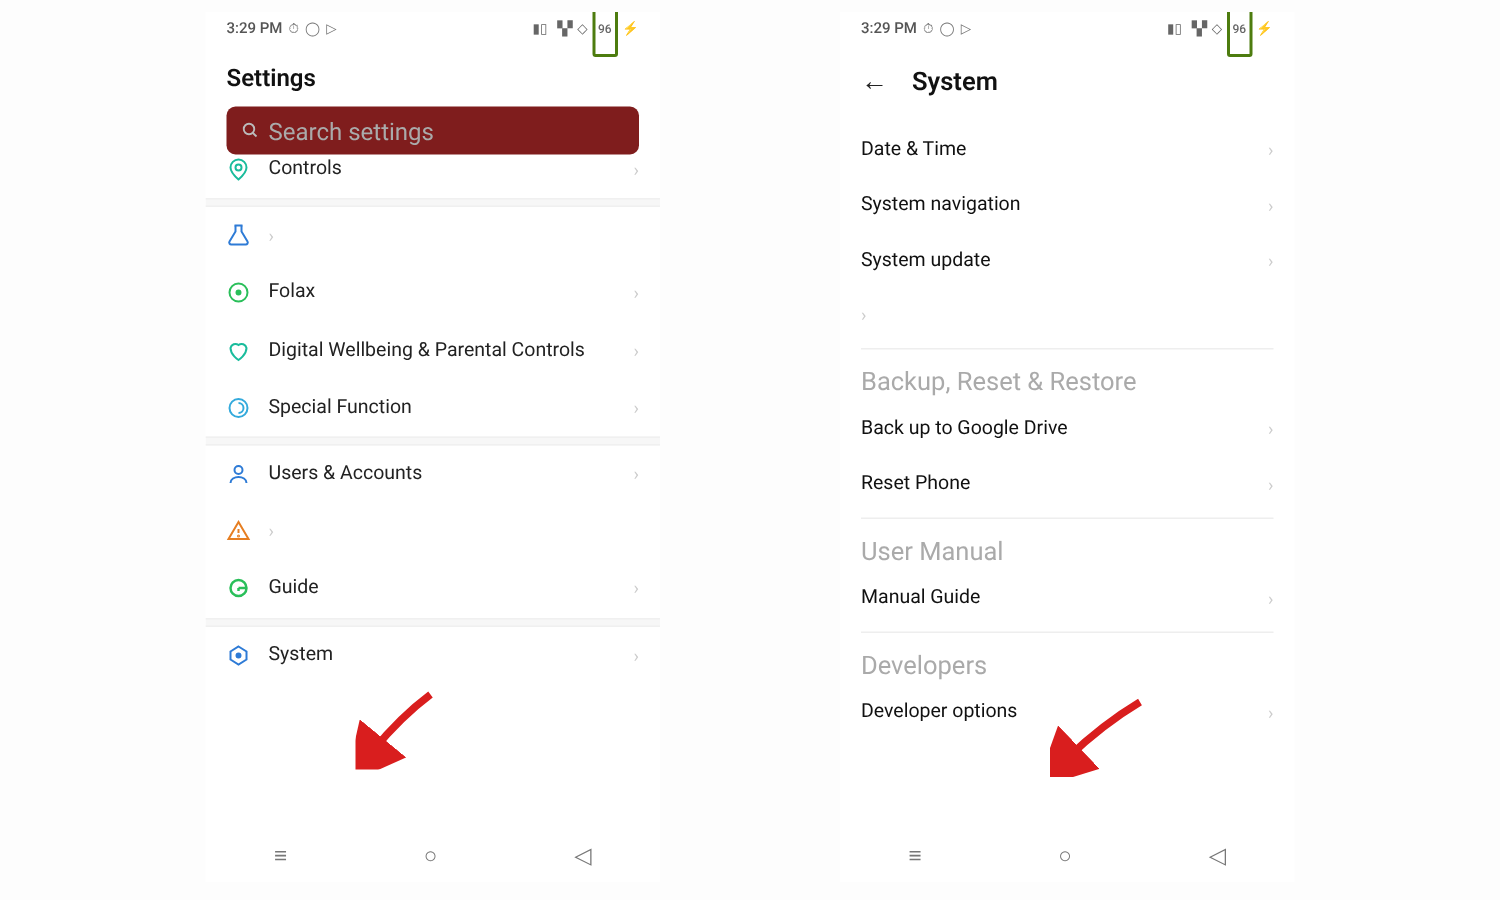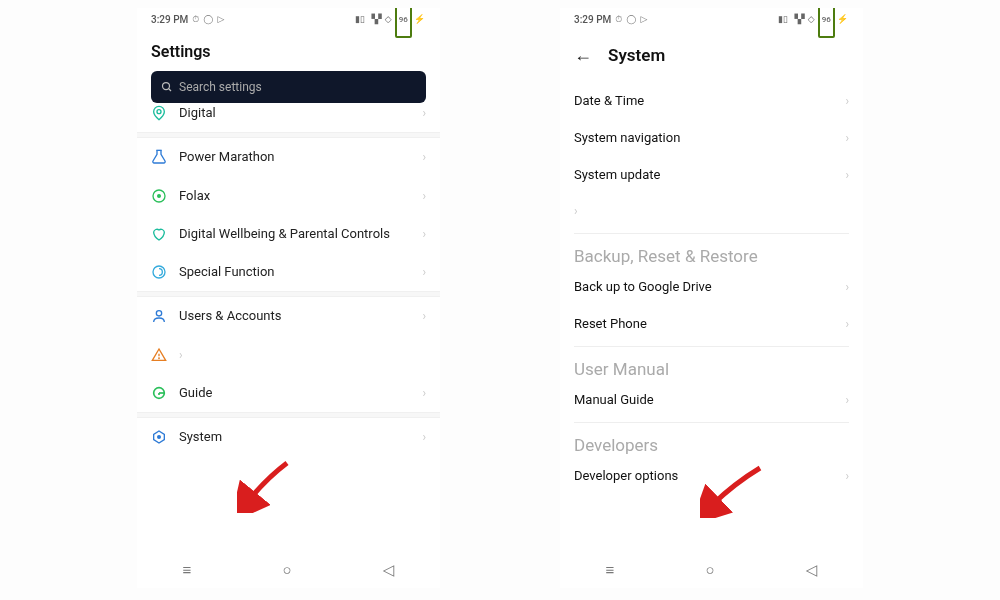--- a/index.html
+++ b/index.html
@@ -23,21 +23,21 @@
   .status-bar {
     display: flex;
     justify-content: space-between;
     align-items: center;
     padding: 2px 14px 0 14px;
     height: 20px;
     font-size: 10px;
     color: #555;
     font-weight: 500;
   }
-  .status-left { display: flex; align-items: flex-start; gap: 4px; }
+  .status-left { display: flex; align-items: flex-end; gap: 4px; }
   .status-left .glyph { font-size: 9px; color: #777; }
   .status-right { display: flex; align-items: center; gap: 3px; font-size: 9px; color: #666; }
   .battery-box {
     border: 2px solid #4d7c0f;
     border-radius: 2px;
     padding: 12px 2px;
     font-size: 8px;
     line-height: 9px;
     display: inline-block;
   }
@@ -53,28 +53,28 @@
     display: flex;
     align-items: center;
     padding: 14px 14px 14px 10px;
     gap: 12px;
   }
   .back-arrow { font-size: 18px; color: #222; padding: 2px 4px; }
   .system-title { font-size: 17px; font-weight: 600; color: #111; }
 
   .search-box {
     margin: 0 14px 8px 14px;
-    background: #0f172a;
+    background: #7f1d1d;
     border-radius: 6px;
     height: 32px;
     display: flex;
     align-items: center;
     padding: 0 10px;
     color: #aaa;
-    font-size: 12px;
+    font-size: 16px;
     gap: 6px;
   }
 
   .list { }
   .item {
     display: flex;
     align-items: center;
     padding: 11px 14px 11px 14px;
     color: #222;
     font-size: 13px;
@@ -179,34 +179,33 @@
 
   <div class="list">
 
     <div class="item cut-top">
       <span class="icon-slot">
         <svg width="16" height="16" viewBox="0 0 24 24" fill="none" stroke="#1abc9c" stroke-width="2">
             <circle cx="12" cy="10" r="3"></circle>
             <path d="M12 2a8 8 0 0 0-8 8c0 5 8 12 8 12s8-7 8-12a8 8 0 0 0-8-8z"></path>
           </svg>
       </span>
-      <span class="label">Digital</span>
+      <span class="label">Controls</span>
       <span class="chev">›</span>
     </div>
 
     <div class="divider"></div>
 
     <div class="item">
       <span class="icon-slot">
         <svg width="16" height="16" viewBox="0 0 24 24" fill="none" stroke="#2e7bd6" stroke-width="2">
             <path d="M9 2v6l-6 10a2 2 0 0 0 2 3h14a2 2 0 0 0 2-3L15 8V2"></path>
             <line x1="8" y1="2" x2="16" y2="2"></line>
           </svg>
       </span>
-      <span class="label">Power Marathon</span>
       <span class="chev">›</span>
     </div>
 
     <div class="item">
       <span class="icon-slot">
         <svg width="16" height="16" viewBox="0 0 24 24" fill="none" stroke="#2abf5a" stroke-width="2">
             <circle cx="12" cy="12" r="9"></circle>
             <circle cx="12" cy="12" r="2" fill="#2abf5a"></circle>
           </svg>
       </span>

